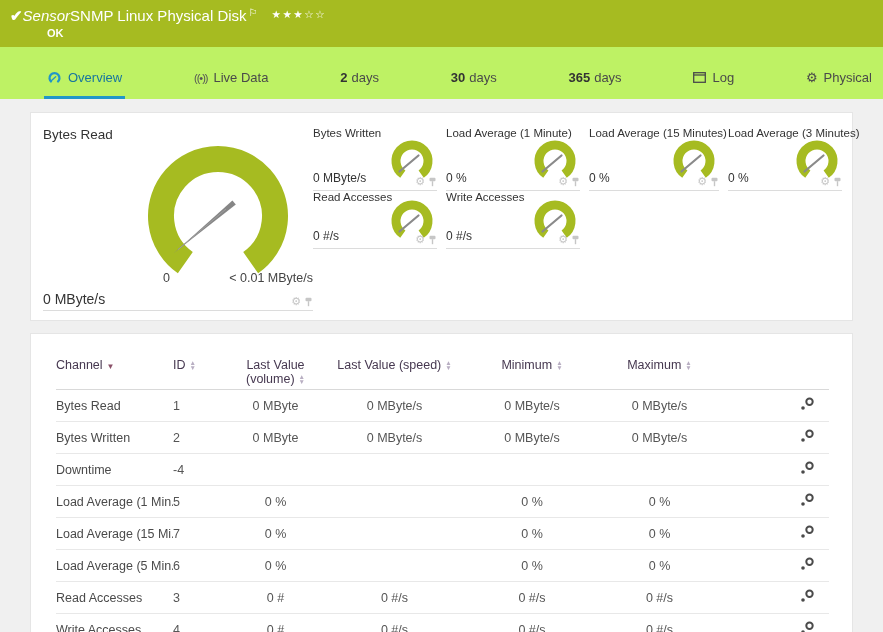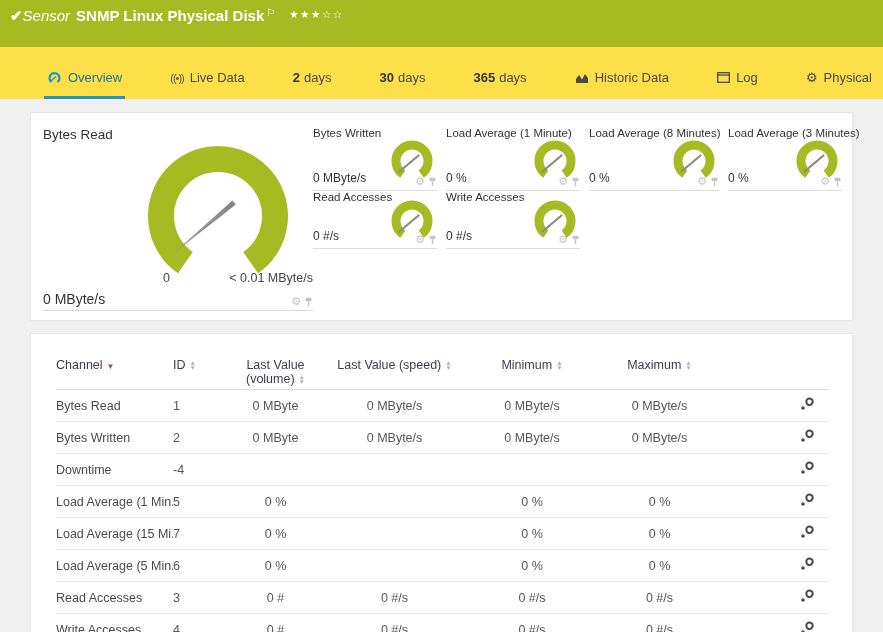--- a/index.html
+++ b/index.html
@@ -4,28 +4,28 @@
 <style>
   * { margin:0; padding:0; box-sizing:border-box; }
   html,body { width:883px; height:632px; overflow:hidden; background:#f0f0f0;
               font-family:"Liberation Sans", sans-serif; }
 
   
   .sensor-bar { background:#a6bb21; color:#fff; height:47px; padding:7px 10px 0 10px; }
   .sensor-line1 { display:flex; align-items:baseline; }
   .check { font-size:15px; font-weight:bold; }
   .kind { font-style:italic; font-size:15px; margin-left:0; }
-  .title { font-weight:bold; font-size:15px; margin-left:6px; }
+  .title { font-weight:normal; font-size:15px; }
   .flag { font-size:10px; vertical-align:super; margin-left:2px; position:relative; top:-5px; }
   .stars { font-size:10.5px; letter-spacing:1.5px; margin-left:14px; position:relative; top:-3px; cursor:pointer; }
   .status-ok { font-size:11px; font-weight:bold; margin:2px 0 0 37px; }
 
   
   .tabs { display:flex; justify-content:space-between; align-items:flex-end;
-          height:52px; padding:0 8px 0 44px; background:#fde047; }
+          height:52px; padding:0 8px 0 44px; background:#bef264; }
   .tab { display:flex; align-items:center; gap:6px; padding:0 3px 11px 3px;
          border-bottom:3px solid transparent; font-size:13px; color:#4a4a4a; cursor:pointer; white-space:nowrap; }
   .tab .num { font-weight:bold; color:#333; margin-right:4px; }
   .tab.active { color:#17759e; border-bottom-color:#2196c8; }
   .tab svg, .tab .glyph { flex:none; }
   .glyph { font-size:13px; color:#4a4a4a; font-style:normal; }
   .livedata-glyph { font-size:11px; letter-spacing:-1px; color:#555; }
 
   
   .panel { background:#fff; border:1px solid #e5e5e5; margin:0 30px; }
@@ -73,20 +73,21 @@
 <body>
 
 <div class="sensor-bar">
   <div class="sensor-line1">
     <span class="check">✔</span>
     <span class="kind">Sensor</span>
     <span class="title">SNMP Linux Physical Disk</span>
     <span class="flag">⚐</span>
     <span class="stars">★★★☆☆</span>
   </div>
+  <div class="status-ok">OK</div>
 </div>
 
 <div class="tabs">
   <div class="tab active">
     <svg width="15" height="14" viewBox="-8 -8 16 16">
       <path d="M -3.27 4.67 A 5.7 5.7 0 1 1 3.27 4.67" fill="none" stroke="#2196c8" stroke-width="2.6"></path>
       <line x1="1.4" y1="-1.4" x2="-3.4" y2="2.9" stroke="#2196c8" stroke-width="1.5" stroke-linecap="round"></line>
     </svg>
     <span>Overview</span>
   </div>
@@ -95,26 +96,20 @@
     <span>Live Data</span>
   </div>
   <div class="tab">
     <span><b class="num">2</b><span>days</span></span>
   </div>
   <div class="tab">
     <span><b class="num">30</b><span>days</span></span>
   </div>
   <div class="tab">
     <span><b class="num">365</b><span>days</span></span>
-  </div>
-  <div class="tab">
-    <svg width="14" height="12" viewBox="0 0 14 12">
-      <polygon points="1,11 1,7 4,3 7,7.5 10,2 13,6 13,11" fill="#4a4a4a"></polygon>
-    </svg>
-    <span>Historic Data</span>
   </div>
   <div class="tab">
     <svg width="13" height="11" viewBox="0 0 13 11">
       <rect x="0.7" y="0.7" width="11.6" height="9.6" fill="none" stroke="#4a4a4a" stroke-width="1.3"></rect>
       <line x1="1" y1="3" x2="12" y2="3" stroke="#4a4a4a" stroke-width="1.3"></line>
     </svg>
     <span>Log</span>
   </div>
   <div class="tab">
     <span class="glyph">⚙</span>
@@ -175,21 +170,21 @@
       <span class="sg-icons mini-icons">
         <i class="gear-mini">⚙</i>
         <svg class="pin-mini" width="9" height="10" viewBox="0 0 9 10">
           <rect x="1.5" y="0.8" width="6" height="3.4" rx="1" fill="#c6c6c6"></rect>
           <line x1="4.5" y1="4.2" x2="4.5" y2="9.2" stroke="#c6c6c6" stroke-width="1.4"></line>
         </svg>
       </span>
     </div>
 
     <div class="sg-cell">
-      <div class="sg-label">Load Average (8 Minutes)</div>
+      <div class="sg-label">Load Average (15 Minutes)</div>
       <svg class="sg-gauge" width="46" height="44" viewBox="-22 -22 44 44">
         <path d="M -9.17 13.11 A 16 16 0 1 1 9.17 13.11" fill="none" stroke="#a6bb21" stroke-width="9"></path>
         <line x1="6.5" y1="-5.5" x2="-12.5" y2="10.5" stroke="#8a8a8a" stroke-width="2.2" stroke-linecap="round"></line>
       </svg>
       <div class="sg-value">0 %</div>
       <span class="sg-icons mini-icons">
         <i class="gear-mini">⚙</i>
         <svg class="pin-mini" width="9" height="10" viewBox="0 0 9 10">
           <rect x="1.5" y="0.8" width="6" height="3.4" rx="1" fill="#c6c6c6"></rect>
           <line x1="4.5" y1="4.2" x2="4.5" y2="9.2" stroke="#c6c6c6" stroke-width="1.4"></line>

